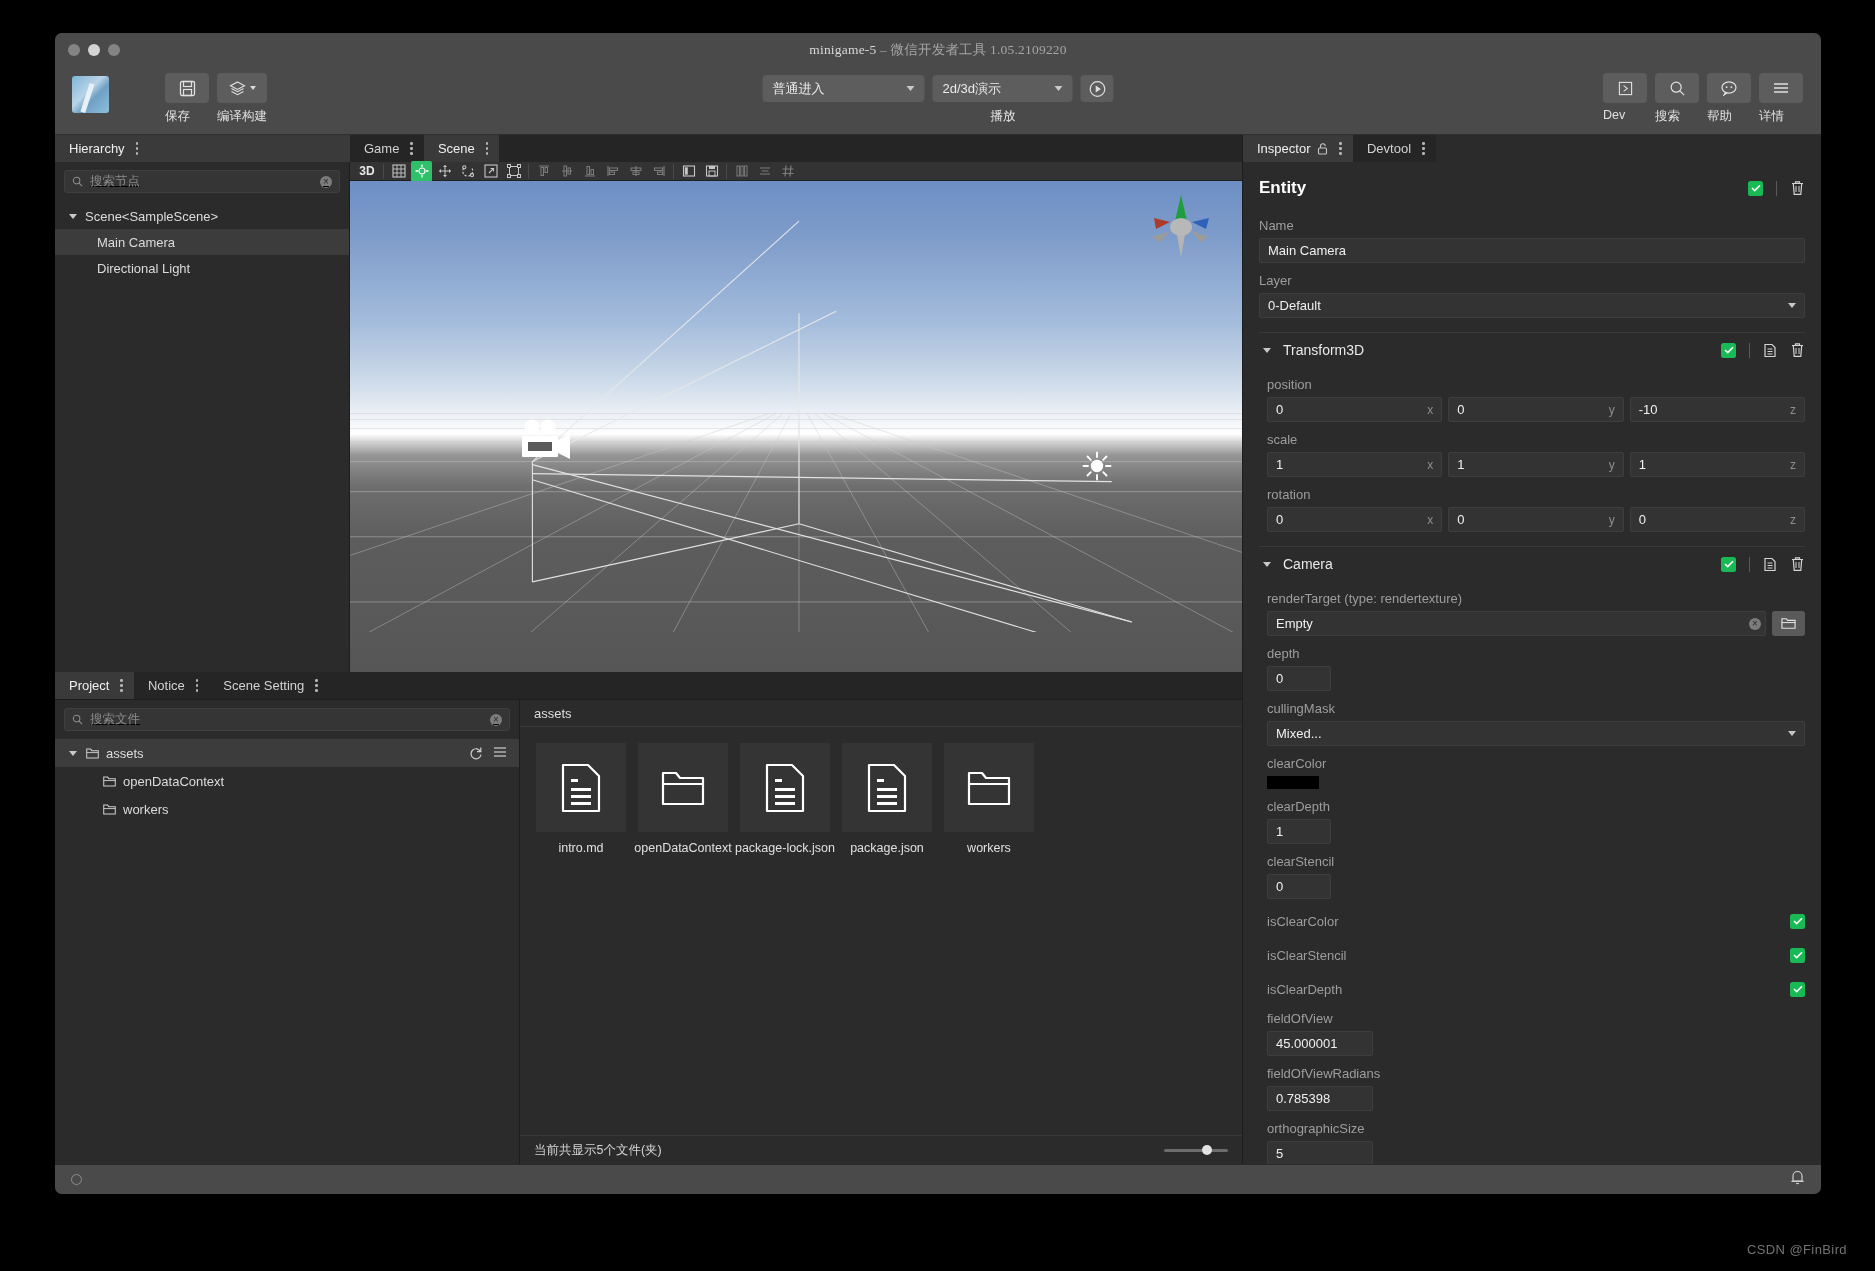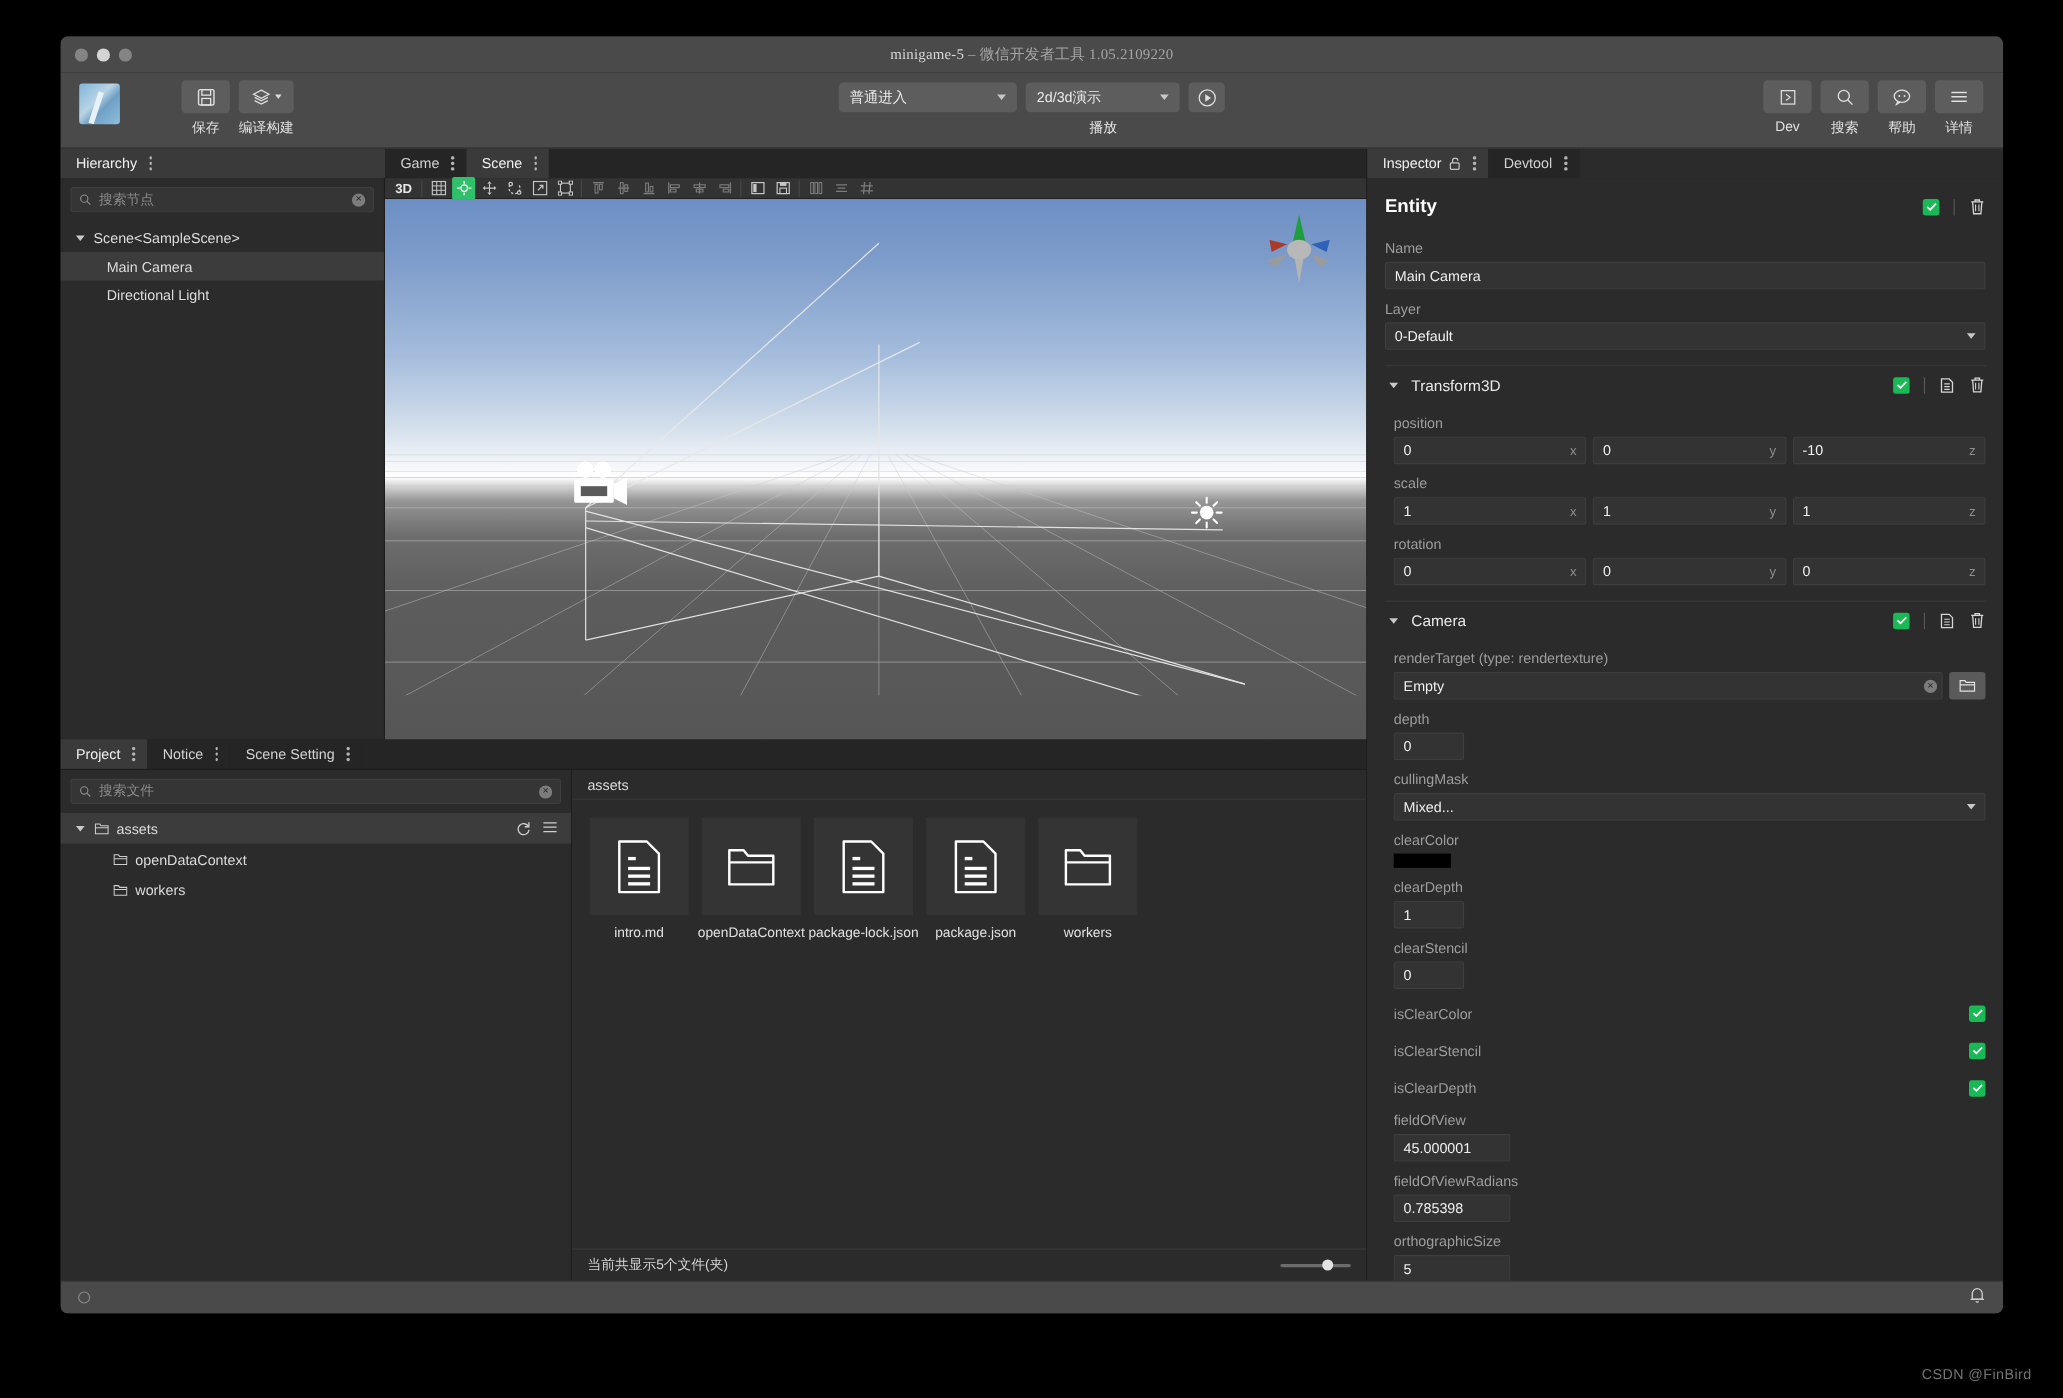--- a/index.html
+++ b/index.html
@@ -68,21 +68,21 @@
     position: relative;
   }
   .app-logo::after {
     content: ""; position: absolute;
     left: 36%; top: 18%;
     width: 5px; height: 80%;
     background: #e8f1f7;
     transform: rotate(18deg);
   }
   .tb-group { display: flex; margin-left: 56px; gap: 8px; }
-  .tb-item { display: flex; flex-direction: column; align-items: center; width: 44px; }
+  .tb-item { display: flex; flex-direction: column; width: 44px; }
   .tb-btn {
     width: 44px; height: 30px;
     background: #5d5d5d;
     border-radius: 4px;
     display: flex; align-items: center; justify-content: center;
     color: #e3e3e3;
     position: relative;
   }
   .tb-btn.wide { width: 50px; }
   .tb-item.wide { width: 50px; }
@@ -175,20 +175,21 @@
   }
   .searchbox {
     margin: 8px 9px 6px 9px;
     height: 23px;
     background: #353535;
     border: 1px solid #3f3f3f;
     border-radius: 3px;
     display: flex; align-items: center;
     padding: 0 7px;
     gap: 7px;
+    text-decoration: underline;
   }
   .searchbox .ph { color: #8a8a8a; font-size: 12.5px; flex: 1 1 auto; }
   .tree { padding-top: 4px; font-size: 13px; color: #dcdcdc; }
   .tree-row {
     height: 26px; display: flex; align-items: center;
     padding-left: 14px; gap: 6px;
   }
   .tree-row.selected { background: #3c3c3c; }
   .tree-row.lvl2 { padding-left: 42px; }
   .tw {

